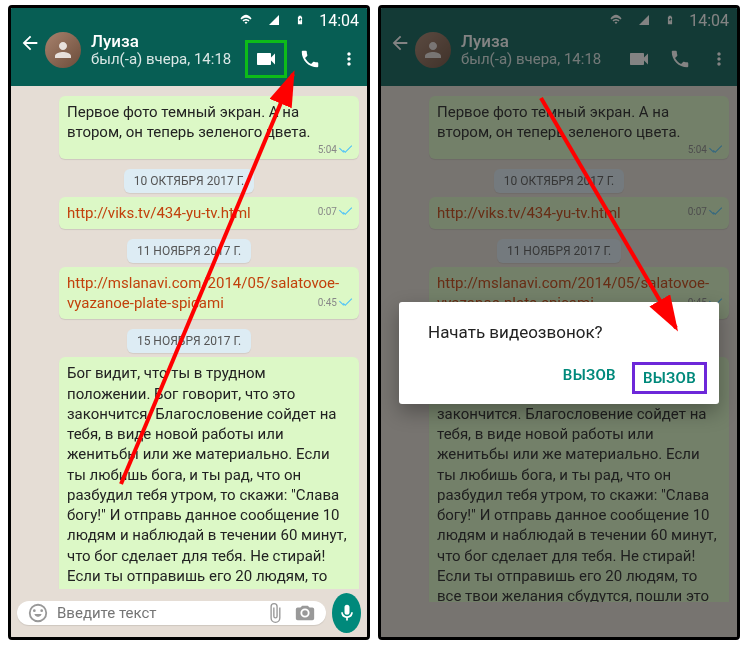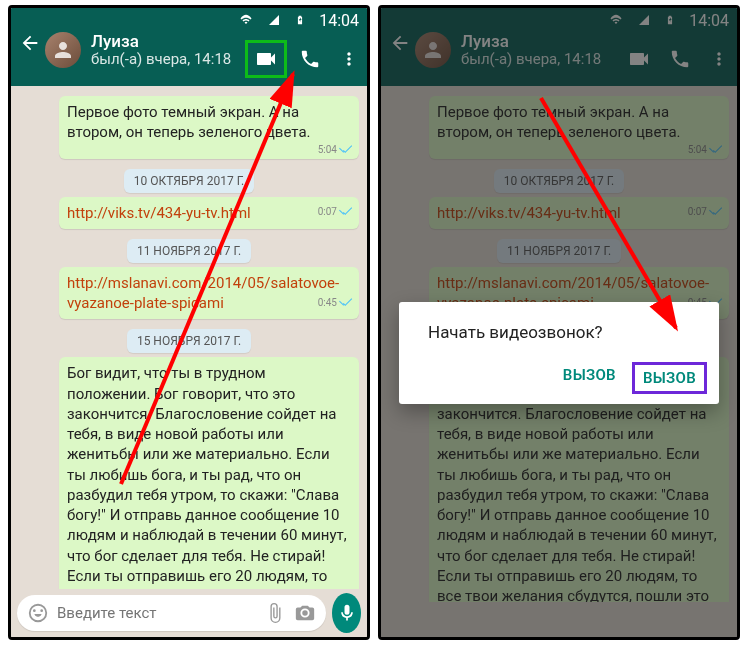--- a/index.html
+++ b/index.html
@@ -21,21 +21,21 @@
 .video-hl{border:3px solid #0dbb18;padding:4px 6px;margin:-4px -6px}
 .chat{height:516px;overflow:hidden;background:#e5ddd5;padding:6px 8px;position:relative}
 .msg{background:#dcf8c6;border-radius:6px;padding:6px 8px 16px 8px;margin:4px 0 10px 40px;font-size:15px;color:#222;position:relative;box-shadow:0 1px 1px rgba(0,0,0,.1);line-height:1.35}
 .msg .time{position:absolute;right:6px;bottom:2px;font-size:10px;color:#888;display:flex;align-items:center;gap:2px}
 .msg .time svg{width:14px;height:10px;fill:#4fc3f7}
 .msg.linkmsg{padding:6px 48px 6px 8px}
 .msg.linkmsg .time{bottom:10px}
 .link{color:#c2410c}
 .datechip{display:table;margin:0 auto;background:#ddecf4;color:#555;font-size:12px;padding:5px 10px;border-radius:6px;box-shadow:0 1px 1px rgba(0,0,0,.08)}
 .inputbar{position:absolute;bottom:0;left:0;right:0;height:48px;display:flex;align-items:center;padding:4px 6px;gap:6px;background:#e5ddd5}
-.inputbox{flex:1;background:#fff;border-radius:24px;height:36px;display:flex;align-items:center;padding:0 10px;gap:8px;box-shadow:0 1px 1px rgba(0,0,0,.1)}
+.inputbox{flex:1;background:#fff;border-radius:24px;height:24px;display:flex;align-items:center;padding:0 10px;gap:8px;box-shadow:0 1px 1px rgba(0,0,0,.1)}
 .inputbox input{flex:1;border:none;outline:none;font-size:15px;color:#999;background:transparent}
 .micbtn{width:40px;height:40px;border-radius:50%;background:#00897b;display:flex;align-items:center;justify-content:center}
 .micbtn svg{fill:#fff}
 .overlay{position:absolute;inset:0;background:rgba(30,30,30,.55)}
 .dialog{position:absolute;left:18px;right:18px;top:294px;background:#fff;border-radius:3px;padding:20px 20px 14px 29px;box-shadow:0 8px 20px rgba(0,0,0,.3)}
 .dialog-title{font-size:17px;color:#222;margin-bottom:24px}
 .dialog-actions{display:flex;justify-content:flex-end;gap:24px}
 .dlg-btn{font-size:15px;font-weight:600;color:#00897b;letter-spacing:.3px}
 .call-hl{border:3px solid #6d28d9;padding:4px 8px;margin:-4px -8px}
 .arrow{position:absolute;pointer-events:none}

